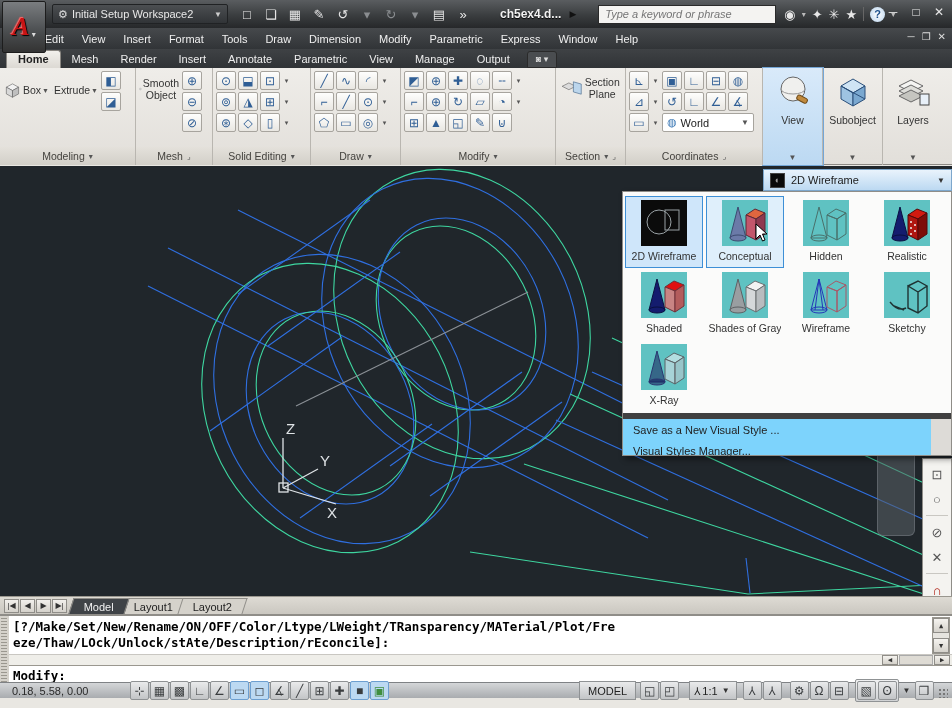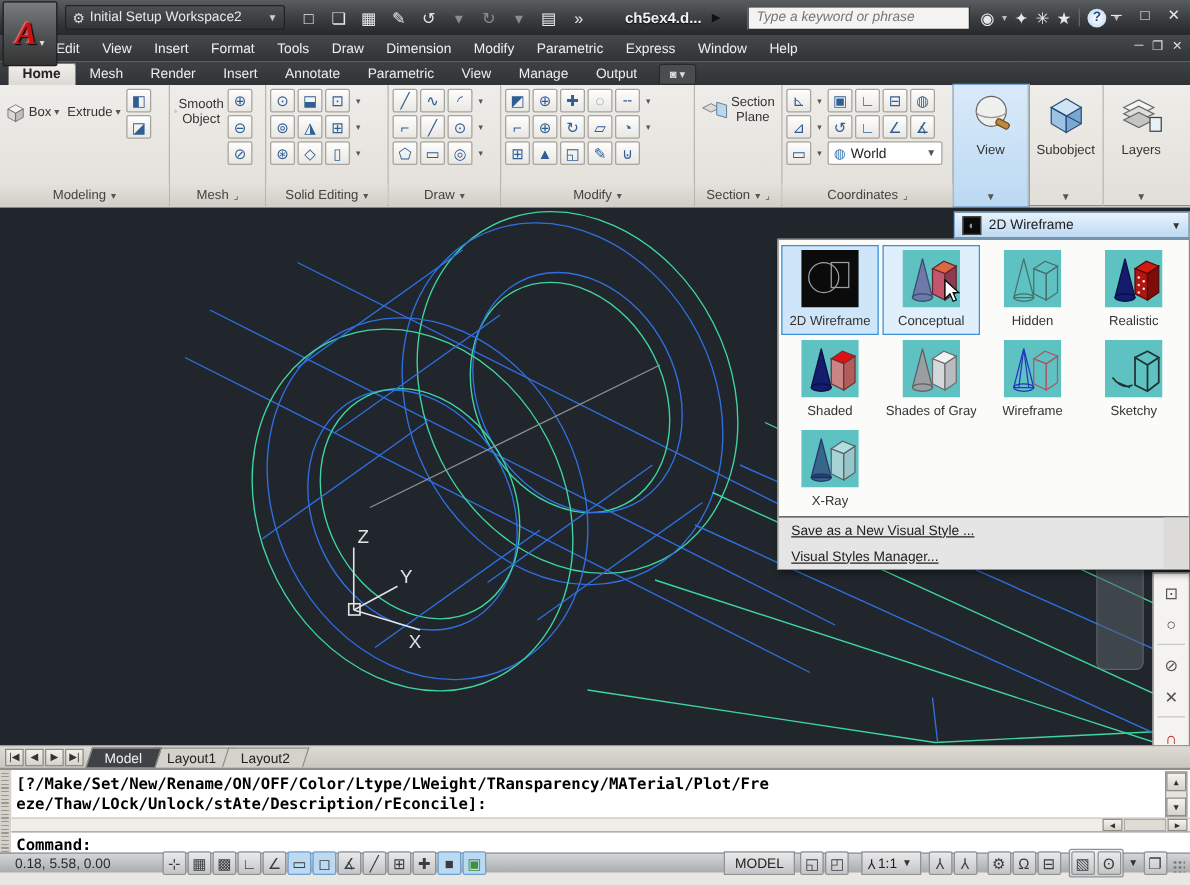--- a/index.html
+++ b/index.html
@@ -106,21 +106,21 @@
   .vs-header .dd { font-size:8px; color:#333; }
   .vs-panel { position:absolute; left:622px; top:191px; width:330px; height:265px; background:#fbfbfa;
     border:1px solid #8f8d88; box-shadow:3px 3px 6px rgba(0,0,0,.45); z-index:39; }
   .vs-gallery { display:grid; grid-template-columns:repeat(4,1fr); padding:4px 2px 0; }
   .vs-item { position:relative; width:78px; height:72px; display:flex; flex-direction:column;
     align-items:center; padding-top:3px; border:1px solid transparent; }
   .vs-item .vlabel { font-size:10.5px; color:#333; margin-top:2px; white-space:nowrap; overflow:hidden;
     max-width:76px; text-overflow:ellipsis; }
   .vs-item.selected { background:#cfe6fa; border:1px solid #3d8fd6; }
   .vs-item.hover { background:#dfeffb; border:1px solid #3d8fd6; }
-  .vs-menu { border-top:1px solid #404040; background:#e5e5e5; position:absolute; left:0; right:0; bottom:0; top:221px;text-decoration:underline;}
+  .vs-menu { border-top:6px solid #404040; background:#7dd3fc; position:absolute; left:0; right:0; bottom:0; top:221px;}
   .vs-menu .vm-item { height:21px; display:flex; align-items:center; padding-left:10px; font-size:11px; color:#222; }
   .vs-menu .gutter { position:absolute; right:0; top:0; bottom:0; width:20px; background:#dddbd7; }
   .cursor-arrow { position:absolute; right:14px; top:26px; z-index:50; }
 
   
   .tabstrip { position:absolute; left:0; top:596px; width:952px; height:18px;
     background:linear-gradient(#dedbd4,#cac7c0); border-top:1px solid #9a978f; display:flex; align-items:center; }
   .tnav { display:flex; gap:1px; margin:0 4px; }
   .tnav .ric { width:15px; height:14px; background:linear-gradient(#f2f0ec,#d5d2cb);
     border:1px solid #8f8d88; font-size:8px; color:#333; }
@@ -690,21 +690,21 @@
       <span class="ric">▼</span>
     </div>
     <div class="hscrollrow">
       <div class="hcluster">
         <span class="ric">◀</span>
         <span class="thumbtrack"></span>
         <span class="ric">▶</span>
       </div>
     </div>
     <div class="cmdprompt">
-      <span>Command:</span>
+      <span>Modify:</span>
     </div>
   </div>
 
   <div class="statusbar">
     <div class="coords">0.18, 5.58, 0.00</div>
     <div class="sgroup">
         <span class="ric">⊹</span>
         <span class="ric">▦</span>
         <span class="ric">▩</span>
         <span class="ric">∟</span>

